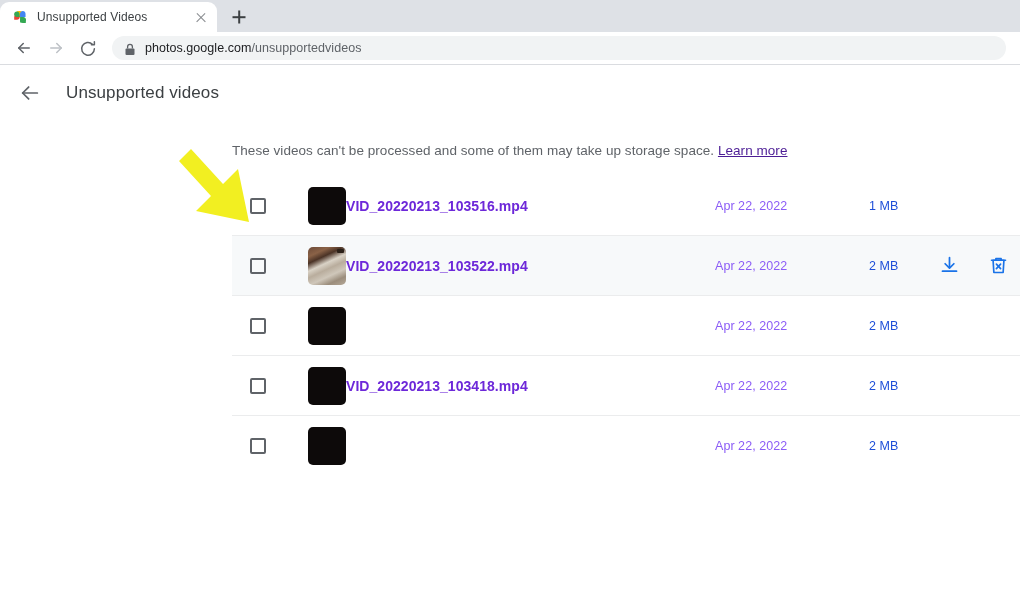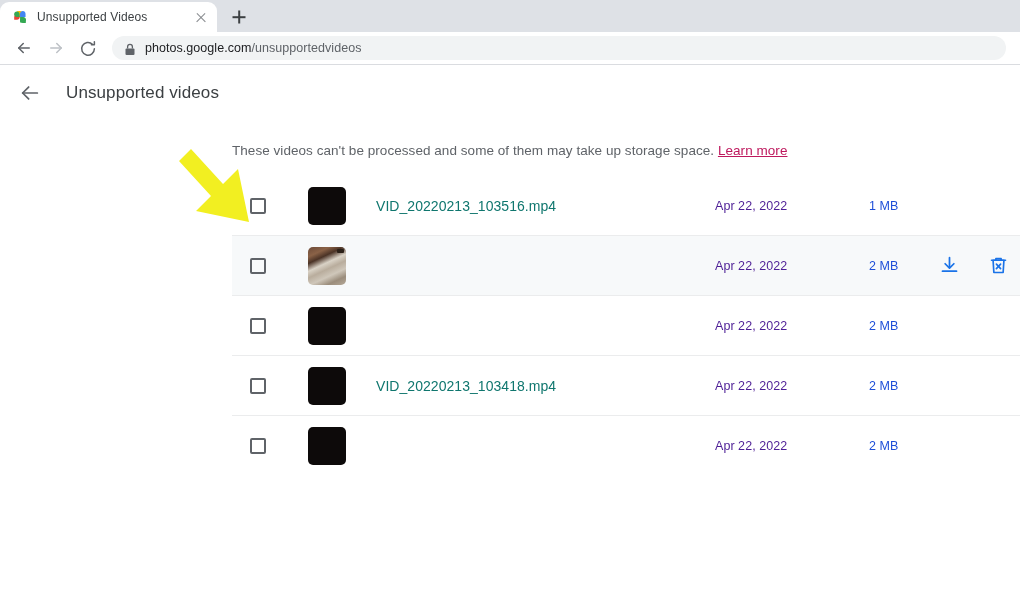--- a/index.html
+++ b/index.html
@@ -160,21 +160,21 @@
   }
 
   .notice {
     font-size: 13.5px;
     color: #5f6368;
     padding-top: 22px;
     padding-bottom: 18px;
     letter-spacing: .05px;
   }
   .notice a {
-    color: #be185d;
+    color: #4c1d95;
     text-decoration: underline;
   }
 
   
   .list { width: 792px; }
 
   .row {
     height: 60px;
     display: flex;
     align-items: center;
@@ -212,30 +212,30 @@
     position: absolute;
     right: 2px; top: 2px;
     width: 7px; height: 4px;
     background: #2b2018;
     border-radius: 1px;
   }
 
   .row-name {
     flex: 0 0 auto;
     font-size: 14px;
-    color: #0f766e;
-    margin-left: 30px;
+    color: #6d28d9;
     letter-spacing: .05px;
+    font-weight: bold;
   }
 
   .row-date {
     position: absolute;
     left: 483px;
     font-size: 12.5px;
-    color: #4c1d95;
+    color: #8b5cf6;
     letter-spacing: .05px;
     text-align: center;
   }
 
   .row-size {
     position: absolute;
     left: 637px;
     font-size: 12.5px;
     color: #1d4ed8;
     letter-spacing: .05px;
@@ -339,20 +339,21 @@
       <span class="row-checkbox"></span>
       <span class="row-thumb "></span>
       <span class="row-name">VID_20220213_103516.mp4</span>
       <span class="row-date">Apr 22, 2022</span>
       <span class="row-size">1 MB</span>
 
     </div>
           <div class="row hovered">
       <span class="row-checkbox"></span>
       <span class="row-thumb brown"></span>
+      <span class="row-name">VID_20220213_103522.mp4</span>
       <span class="row-date">Apr 22, 2022</span>
       <span class="row-size">2 MB</span>
 
       <div class="row-actions">
         <span>
           <svg width="21" height="21" viewBox="0 0 24 24" fill="none" stroke="#1a73e8" stroke-width="2" stroke-linecap="round" stroke-linejoin="round">
             <path d="M12 3v11"></path>
             <polyline points="7 10 12 15 17 10"></polyline>
             <path d="M4 18.5h16"></path>
           </svg>

